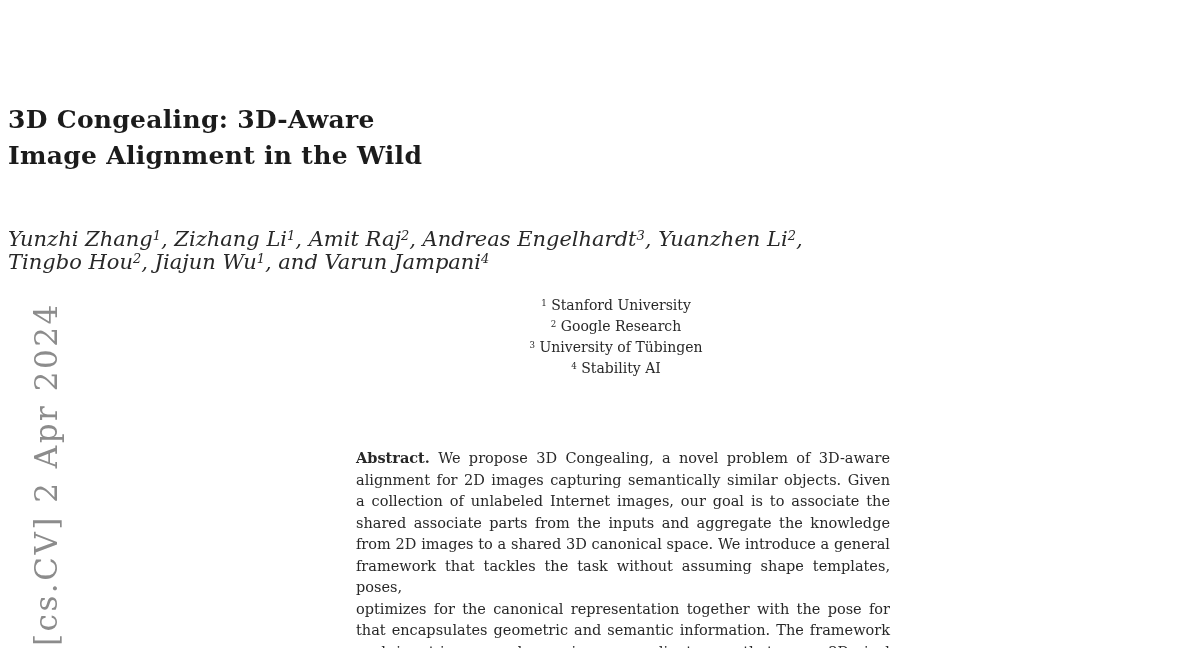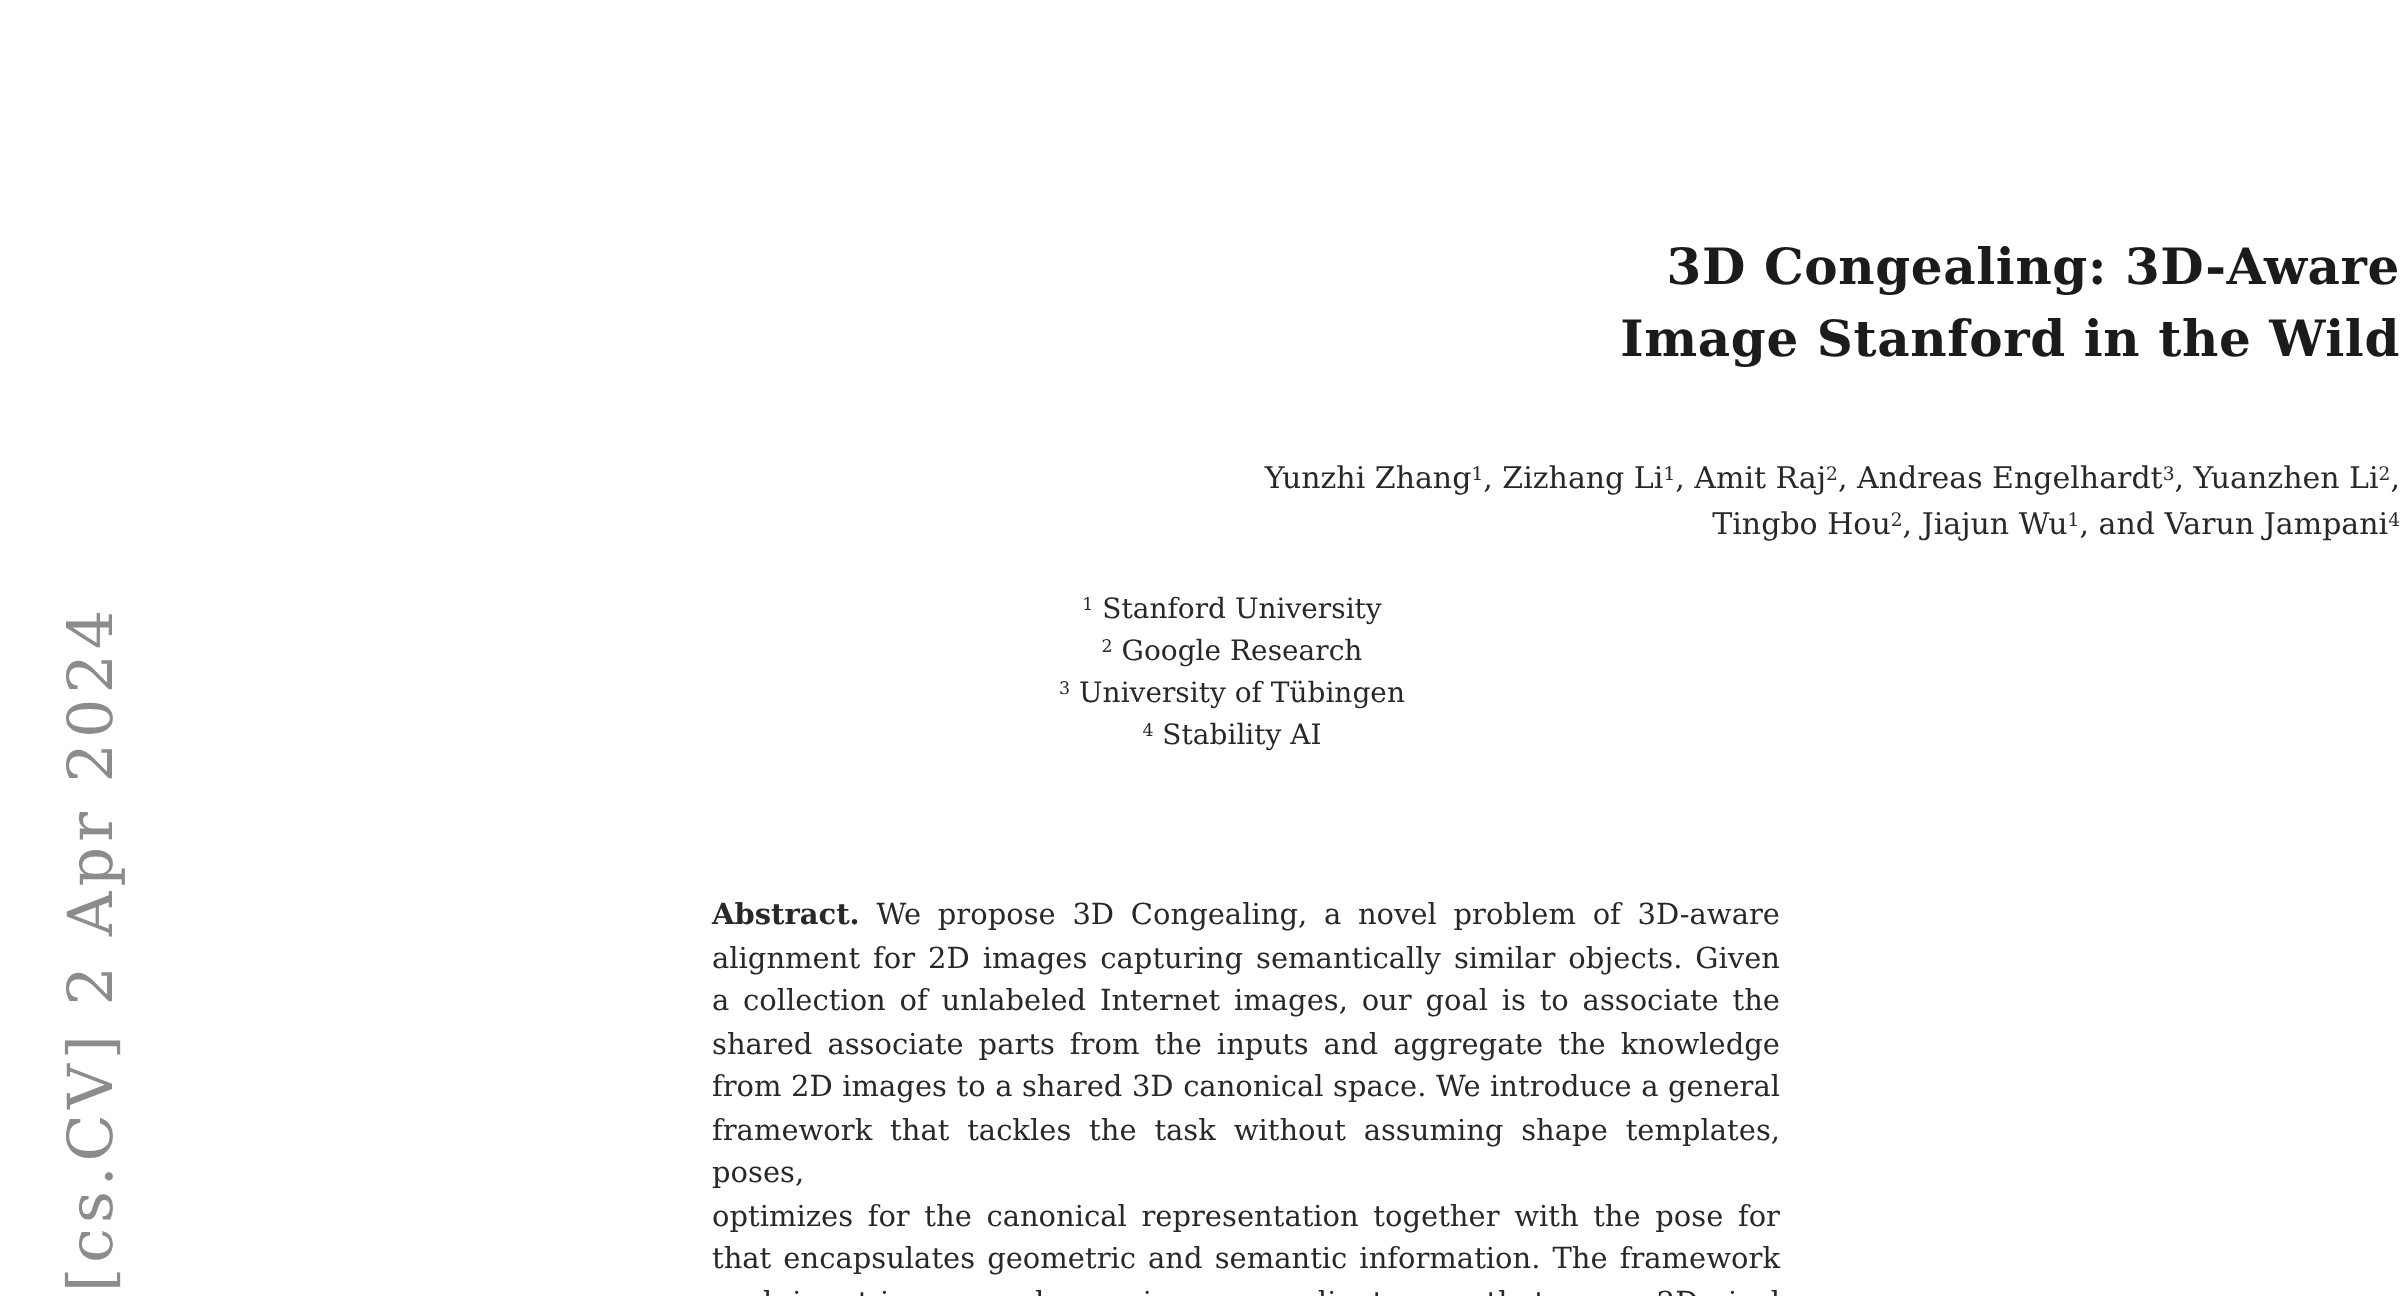--- a/index.html
+++ b/index.html
@@ -6,26 +6,26 @@
   .page{
     position:relative;width:1200px;height:648px;overflow:hidden;background:#ffffff;
     font-family:"DejaVu Serif","Liberation Serif",serif;color:#282828;
   }
   .stamp{
     position:absolute;left:28px;top:646px;
     transform:rotate(-90deg);transform-origin:0 0;
     font-size:31px;letter-spacing:2.5px;color:#8c8c8c;white-space:nowrap;
   }
   .title-block{
-    position:absolute;left:8px;top:116px;width:1192px;text-align:right;
+    position:absolute;left:8px;top:102px;width:1192px;text-align:left;
     font-size:25px;font-weight:700;line-height:36px;color:#1b1b1b;letter-spacing:.3px;
   }
   .authors-block{
-    position:absolute;left:8px;top:228px;width:1192px;text-align:right;
-    font-size:15px;line-height:23px;
+    position:absolute;left:8px;top:228px;width:1192px;text-align:left;
+    font-size:21px;line-height:23px;font-style:italic;
   }
   .affils-block{
     position:absolute;left:20px;top:295px;width:1192px;text-align:center;
     font-size:14px;line-height:21px;
   }
   .abstract-block{
     position:absolute;left:320px;top:447px;width:570px;
     font-size:14.5px;line-height:21.5px;
   }
   .abs-line{text-align:justify;text-align-last:justify;margin-left:36px;}
@@ -34,21 +34,21 @@
 </style>
 </head>
 <body>
 
 <div class="page">
 
   <div class="stamp">[cs.CV] 2 Apr 2024</div>
 
   <div class="title-block">
     <div>3D Congealing: 3D-Aware</div>
-    <div>Image Stanford in the Wild</div>
+    <div>Image Alignment in the Wild</div>
   </div>
 
   <div class="authors-block">
     <div>Yunzhi Zhang<sup>1</sup>, Zizhang Li<sup>1</sup>, Amit Raj<sup>2</sup>, Andreas Engelhardt<sup>3</sup>, Yuanzhen Li<sup>2</sup>,</div>
     <div>Tingbo Hou<sup>2</sup>, Jiajun Wu<sup>1</sup>, and Varun Jampani<sup>4</sup></div>
   </div>
 
   <div class="affils-block">
     <div><sup>1</sup> Stanford University</div>
     <div><sup>2</sup> Google Research</div>

